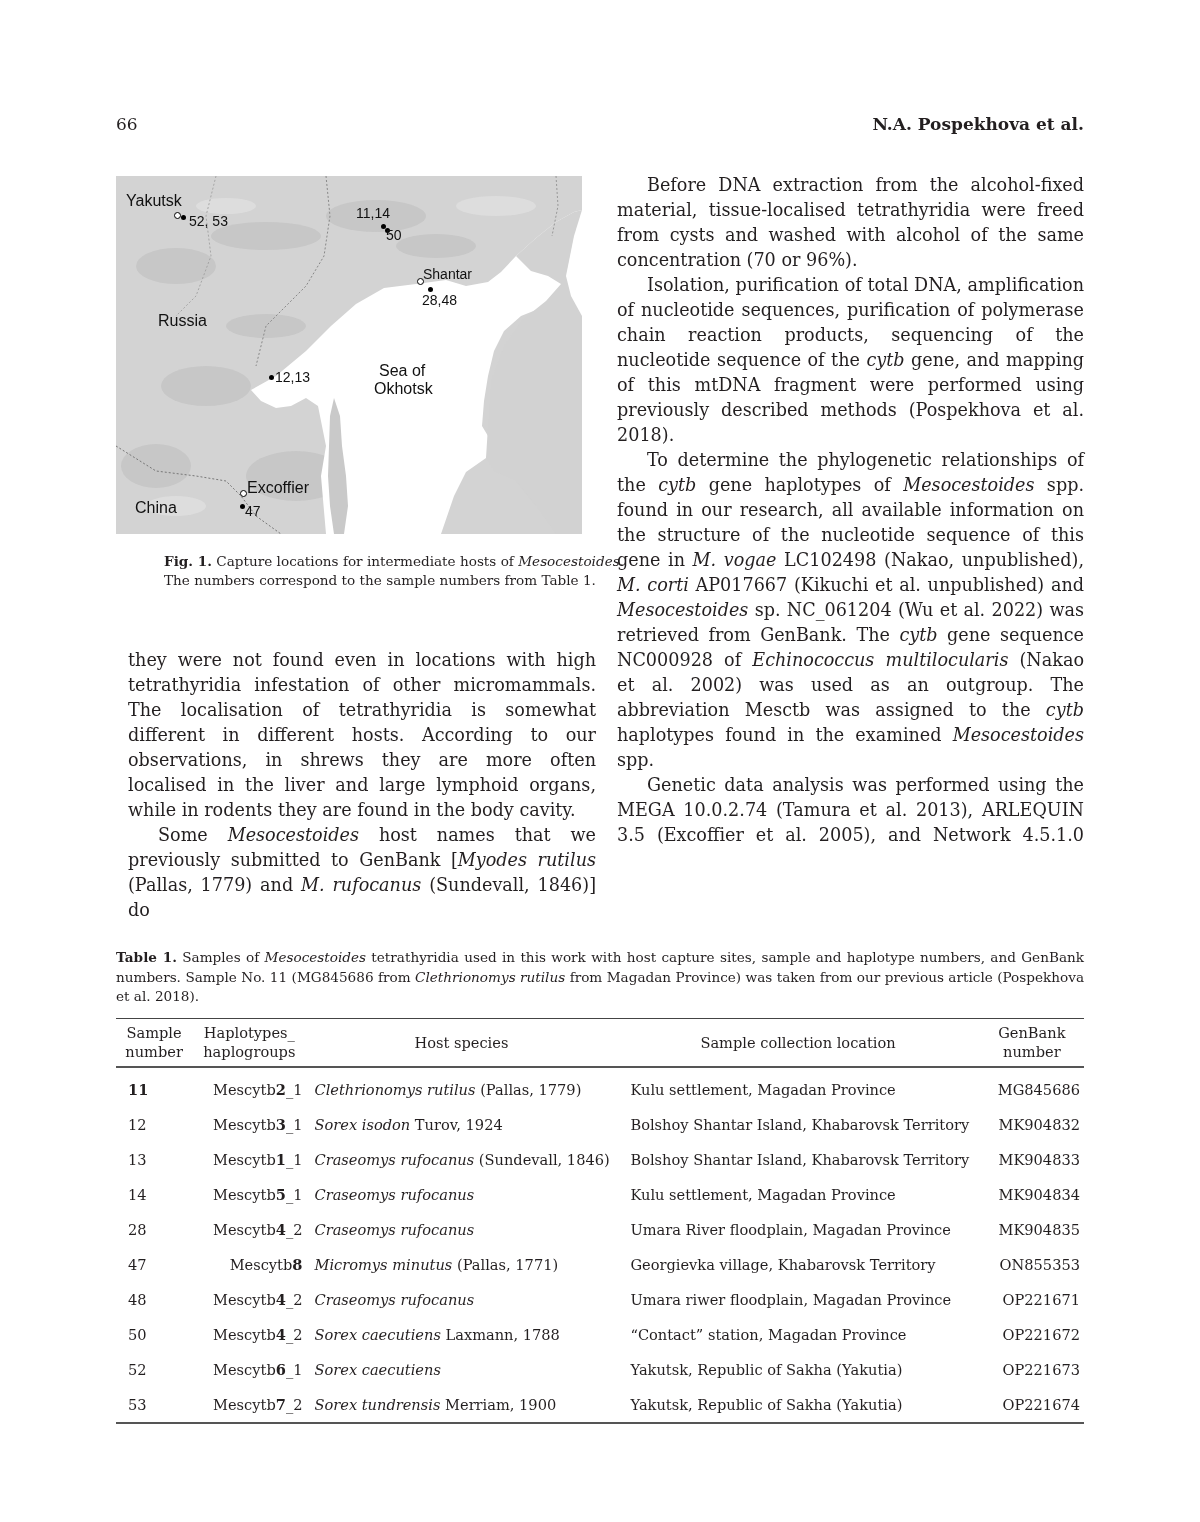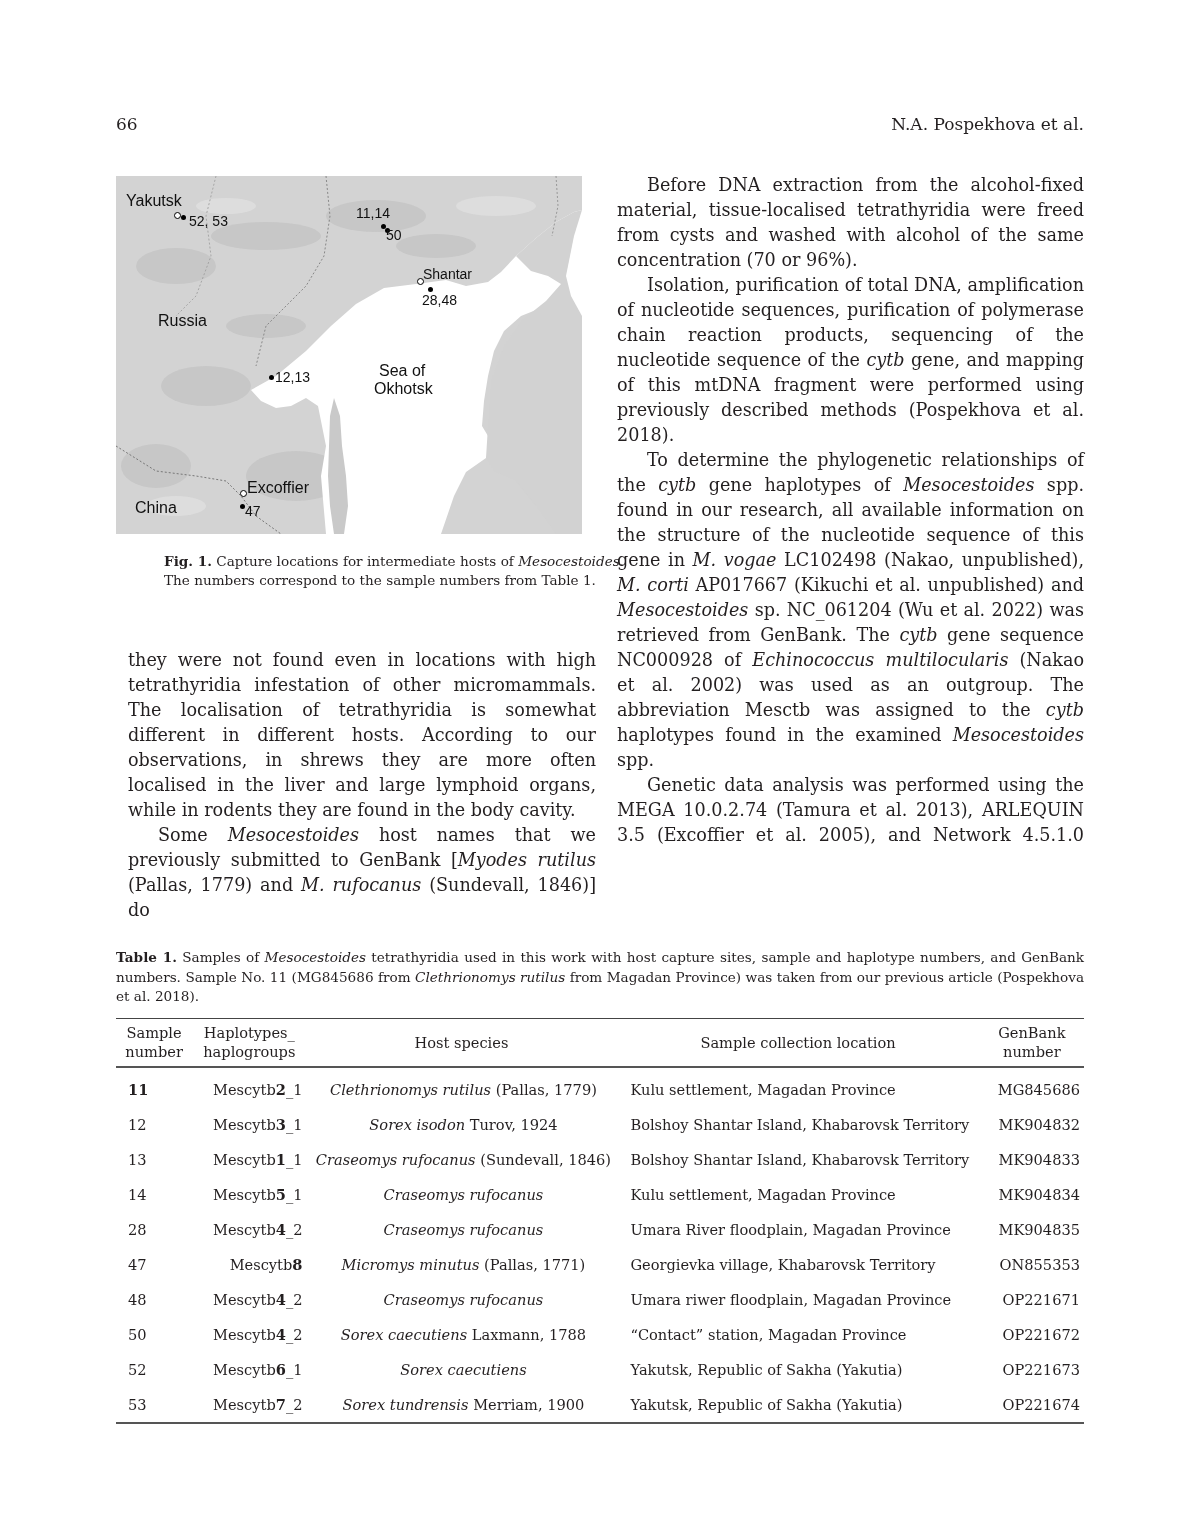--- a/index.html
+++ b/index.html
@@ -1,19 +1,19 @@
 <!DOCTYPE html>
 <html><head>
 <meta charset="utf-8">
 <style>
   html, body { margin: 0; padding: 0; background: #ffffff; }
   body { width: 1200px; height: 1522px; position: relative; overflow: hidden;
          font-family: "DejaVu Serif", "Liberation Serif", serif; color: #231f20; }
   #page-num { position: absolute; left: 116px; top: 114px; font-size: 17px; }
-  #running-head { position: absolute; right: 116px; top: 114px; font-size: 17px; }
+  #running-head { position: absolute; right: 116px; top: 114px; font-size: 17px; font-weight: bold; }
 
   
   #map { position: absolute; left: 116px; top: 176px; width: 466px; height: 358px; background: #d946ef; overflow: hidden; }
   #map svg { position: absolute; left: 0; top: 0; }
   .maplabel { position: absolute; font-family: "Liberation Sans", "DejaVu Sans", sans-serif; color: #111; font-size: 16px; line-height: 16px; white-space: nowrap; }
   .maplabel.small { font-size: 14px; line-height: 14px; }
   .dot { position: absolute; width: 5px; height: 5px; border-radius: 50%; background: #000; }
   .ring { position: absolute; width: 5px; height: 5px; border-radius: 50%; border: 1.3px solid #000; background: #fff; }
 
   #fig-caption { position: absolute; left: 116px; top: 552px; width: 470px; font-size: 13.6px; line-height: 19px; margin-left: 48px; }
@@ -27,21 +27,21 @@
   .last { text-align-last: justify; }
 
   #table-caption { position: absolute; left: 116px; top: 948px; width: 968px; font-size: 13.6px; line-height: 19.5px; text-align: justify; }
   #table { position: absolute; left: 116px; top: 1018px; width: 968px; border-collapse: collapse; font-size: 14.6px; }
   #table th { font-weight: normal; font-size: 14.6px; line-height: 19px; padding: 4px 4px 5px; border-top: 1.5px solid #444; border-bottom: 2px solid #555; text-align: center; vertical-align: middle; }
   #table td { padding: 0 4px; height: 35px; vertical-align: middle; white-space: nowrap; }
   #table tr.first td { padding-top: 4px; }
   #table tbody tr:last-child td { border-bottom: 2px solid #555; }
   #table td.c0 { width: 68px; padding-left: 12px; }
   #table td.c1 { width: 112px; padding-left: 8px; text-align: right; }
-  #table td.c2 { width: 300px; padding-left: 8px; text-align: center; }
+  #table td.c2 { width: 300px; padding-left: 8px; }
   #table td.c3 { width: 350px; padding-left: 14px; }
   #table td.c4 { text-align: right; padding-left: 18px; }
   i { font-style: italic; }
 </style>
 </head>
 <body>
 
 <div id="page-num">66</div>
 <div id="running-head">N.A. Pospekhova et al.</div>
 

